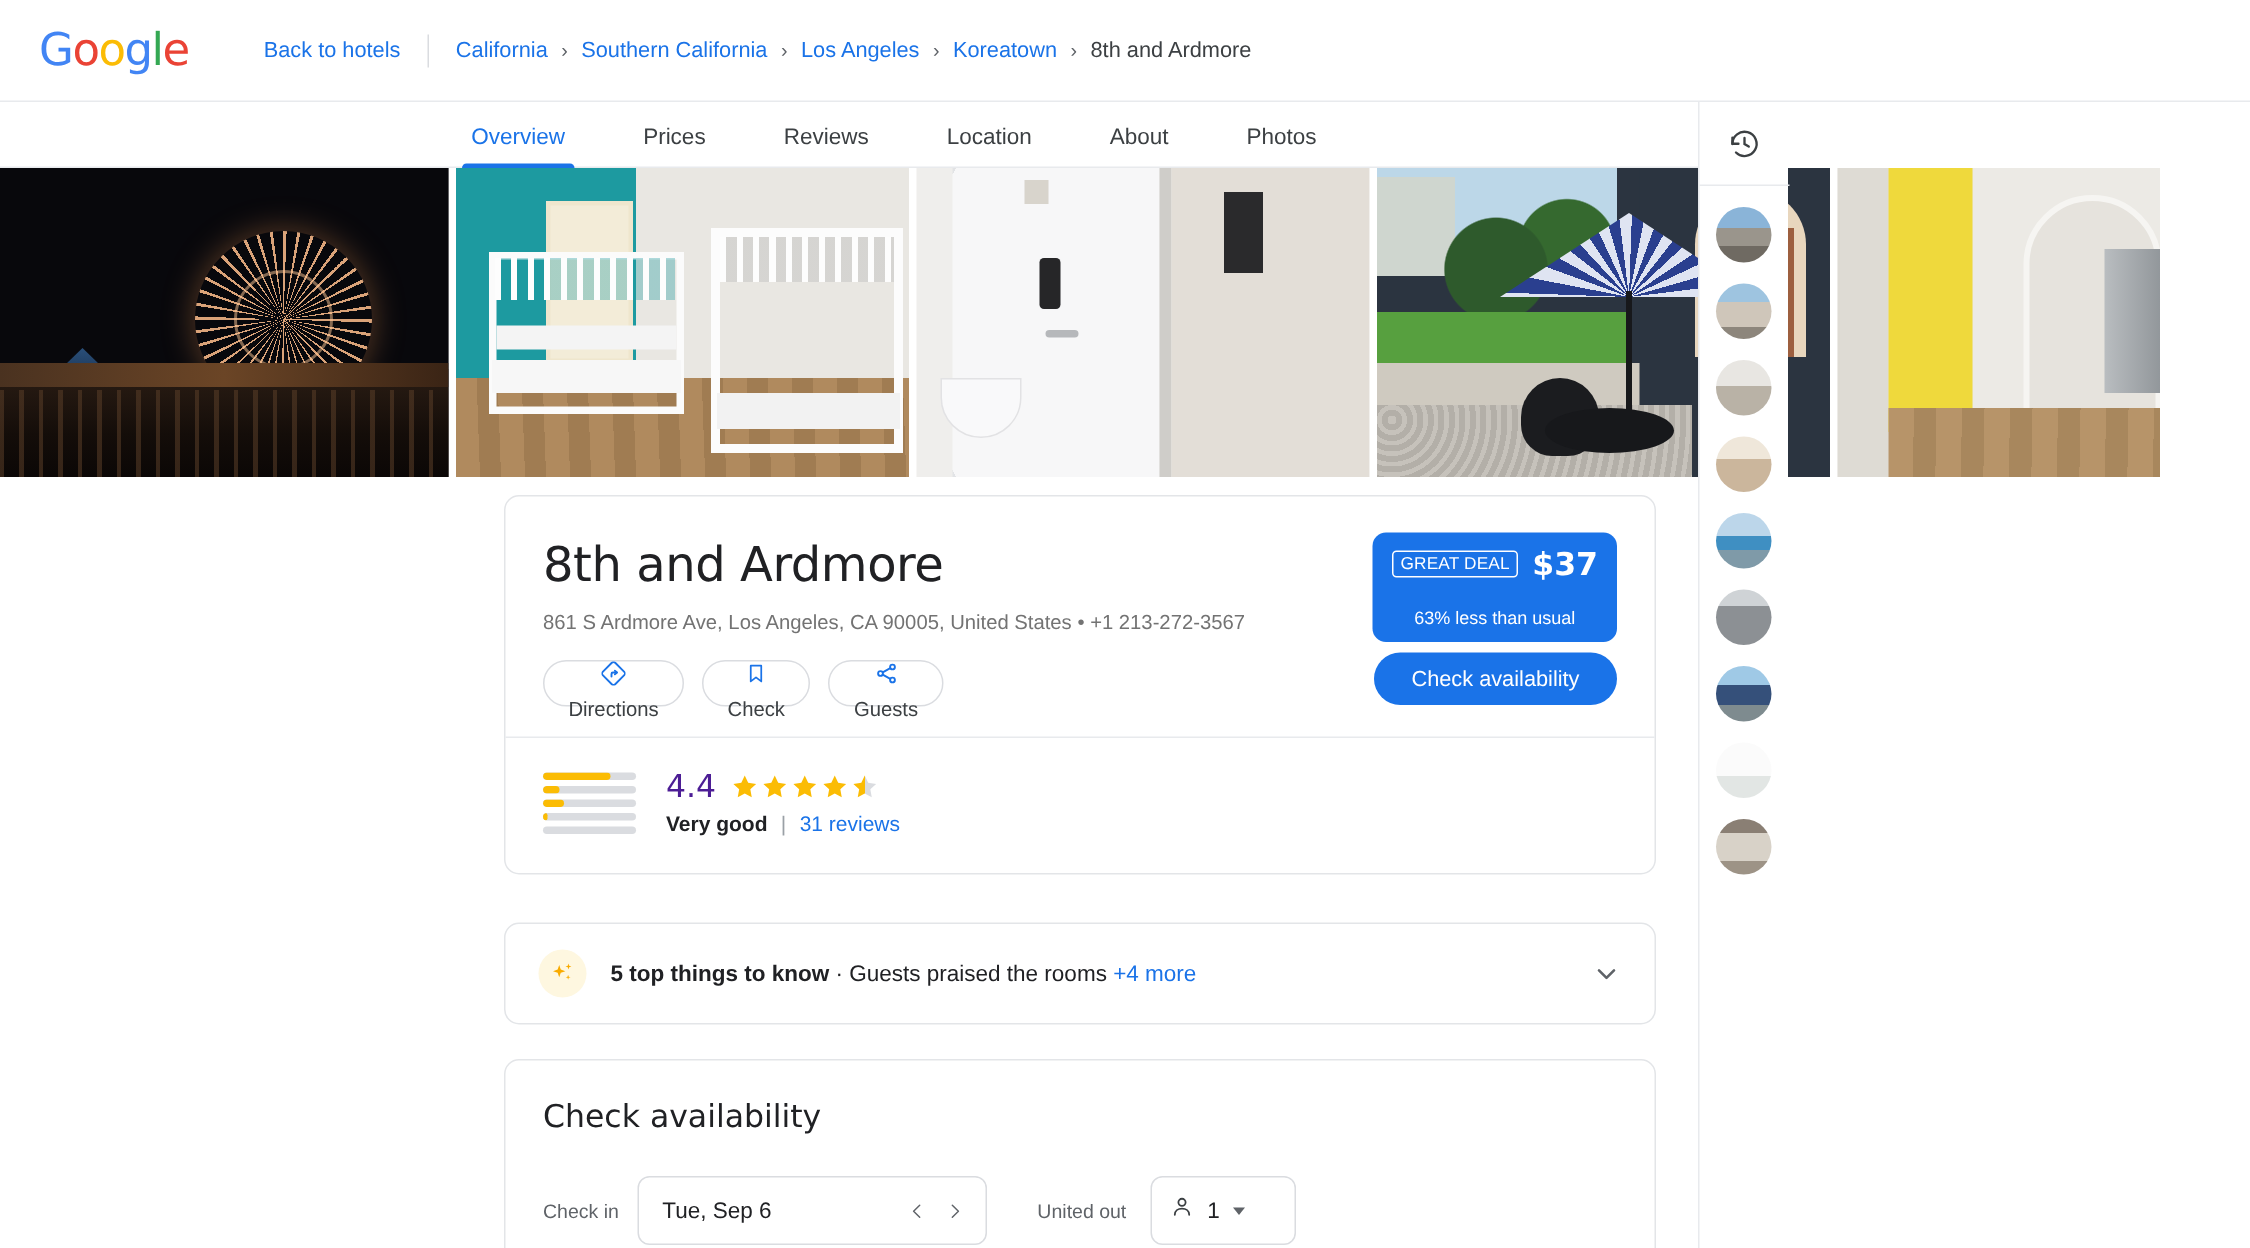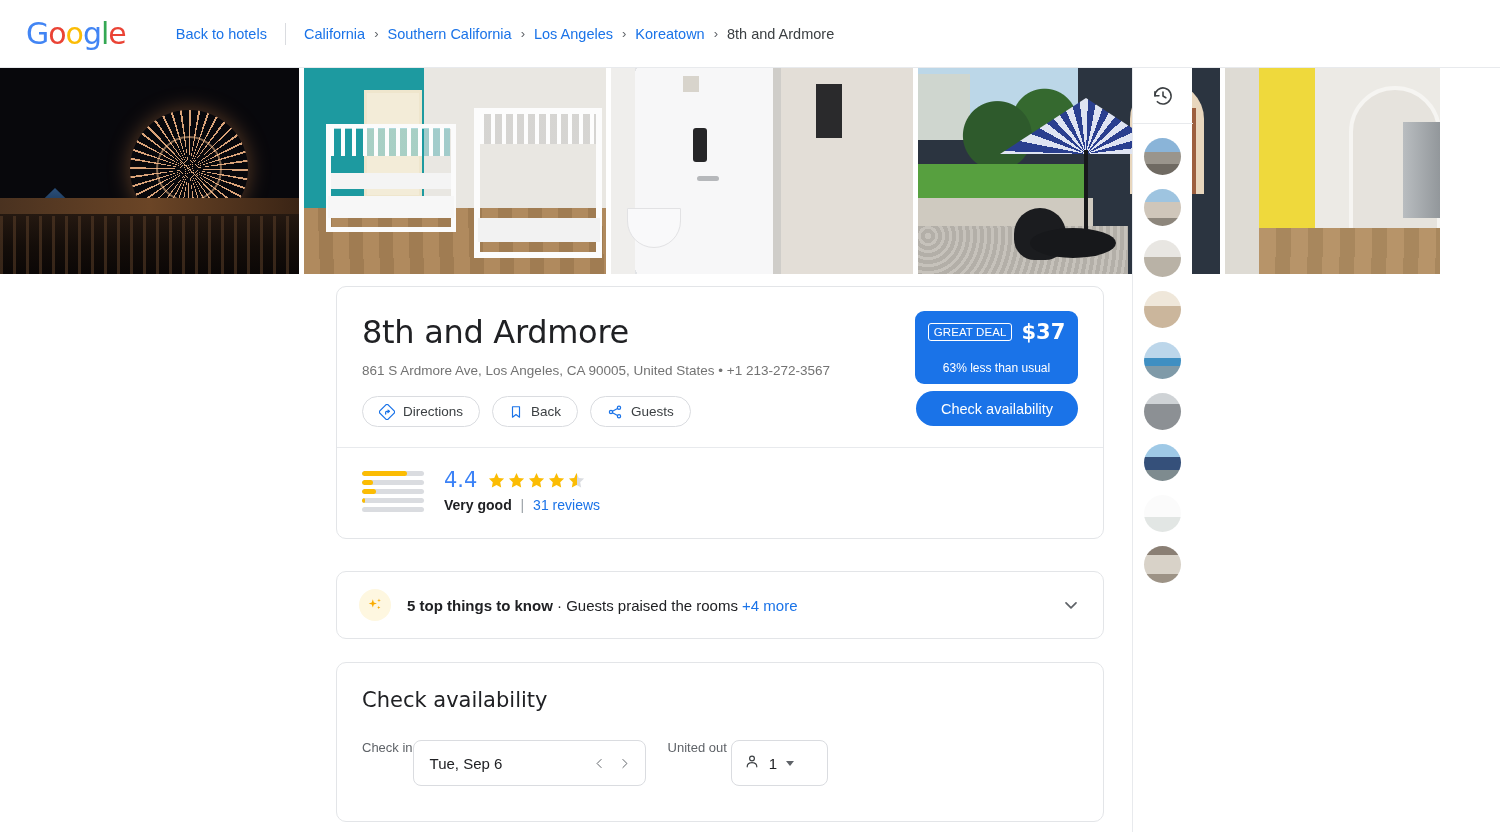--- a/index.html
+++ b/index.html
@@ -153,21 +153,21 @@
   .card-pad { padding: 26px 25px 20px 25px; position:relative; }
 
   .hotel-title { font-size:32px; font-weight:400; letter-spacing:-.3px; color:#202124;
     font-family:"DejaVu Sans", sans-serif; }
   .hotel-addr { margin-top:12px; font-size:13.5px; color:#737373; }
 
   .actions { display:flex; gap:12px; margin-top:18px; }
   .pill {
     display:flex; align-items:center; gap:8px;
     height:31px; padding:0 16px; border:1px solid #dadce0; border-radius:16px;
-    font-size:13.5px; color:#3c4043; background:#fff; cursor:pointer; white-space:nowrap;
+    font-size:13.5px; color:#3c4043; background:#fff; cursor:pointer; white-space:nowrap;flex-direction:column;
   }
   .pill svg { display:block; }
 
   .deal {
     position:absolute; right:25px; top:24px;
     background:#1a73e8; color:#fff; border-radius:9px;
     padding:9px 13px 9px 13px; text-align:center; width:163px;
   }
   .deal-row { display:flex; align-items:center; justify-content:center; gap:9px; }
   .deal-tag { border:1.5px solid #ffffff; border-radius:3px; font-size:11.5px;
@@ -180,39 +180,39 @@
     background:#1a73e8; color:#fff; border:none; border-radius:18px;
     height:35px; padding:0 25px; font-size:14.5px; font-weight:500;
     cursor:pointer; font-family:"Liberation Sans", sans-serif; white-space:nowrap;
   }
 
   .rating-sec { border-top:1px solid #e8eaed; padding:20px 25px 22px 25px; display:flex; gap:20px; align-items:flex-start; }
   .hist { width:62px; padding-top:3px; }
   .hbar { height:5px; border-radius:3px; background:#dadce0; margin-bottom:4px; position:relative; overflow:hidden; }
   .hbar i { position:absolute; left:0; top:0; bottom:0; background:#fbbc04; border-radius:3px; display:block; }
   .rate-top { display:flex; align-items:center; gap:10px; }
-  .rate-num { font-size:21px; color:#3b82f6; font-family:"DejaVu Sans", sans-serif; }
+  .rate-num { font-size:21px; color:#4c1d95; font-family:"DejaVu Sans", sans-serif; }
   .stars { display:flex; gap:1px; }
   .rate-bot { margin-top:5px; font-size:14px; color:#202124; font-weight:700; }
   .rate-bot .sep { color:#9aa0a6; font-weight:400; margin:0 5px; }
   .rate-bot a { color:#1a73e8; font-weight:400; cursor:pointer; }
 
   .ttk { margin:32px auto 0 auto; }
   .ttk-in { display:flex; align-items:center; padding:17px 22px; gap:16px; cursor:pointer; }
   .spark { width:32px; height:32px; border-radius:50%; background:#fef7e0;
     display:flex; align-items:center; justify-content:center; flex:0 0 auto; }
   .ttk-text { font-size:15px; color:#202124; flex:1; }
   .ttk-text b { font-weight:700; }
   .ttk-text a { color:#1a73e8; cursor:pointer; }
   .chev-wrap { color:#5f6368; display:flex; align-items:center; }
 
   .avail { margin:23px auto 0 auto; min-height:160px; }
   .avail-pad { padding:25px 25px 0 25px; }
   .avail-title { font-size:21px; color:#202124; font-family:"DejaVu Sans", sans-serif; }
-  .date-row { display:flex; align-items:flex-start; margin-top:28px; }
+  .date-row { display:flex; align-items:center; gap:12px; margin-top:28px; }
   .date-label { font-size:13px; color:#5f6368; white-space:nowrap; }
   .date-box { display:flex; align-items:center; justify-content:space-between;
     width:233px; height:46px; border:1px solid #dadce0; border-radius:8px; padding:0 12px 0 16px; cursor:pointer; }
   .date-val { font-size:15px; color:#202124; }
   .date-arrows { display:flex; gap:8px; color:#5f6368; }
   .arrow-btn { cursor:pointer; display:flex; align-items:center; padding:2px; }
   .guest-box { display:flex; align-items:center; gap:9px; width:97px; height:46px;
     border:1px solid #dadce0; border-radius:8px; padding:0 12px; cursor:pointer; margin-left:4px; }
   .guest-num { font-size:15px; color:#202124; }
   .caret { width:0;height:0;border-left:4.5px solid transparent;border-right:4.5px solid transparent;border-top:5px solid #5f6368; }
@@ -252,20 +252,28 @@
       <span class="crumb-link">Southern California</span>
       <span class="crumb-sep">›</span>
       <span class="crumb-link">Los Angeles</span>
       <span class="crumb-sep">›</span>
       <span class="crumb-link">Koreatown</span>
       <span class="crumb-sep">›</span>
       <span class="crumb-cur">8th and Ardmore</span>
     </div>
   </div>
 
+  <div class="tabs">
+    <div class="tab active">Overview</div>
+    <div class="tab">Prices</div>
+    <div class="tab">Reviews</div>
+    <div class="tab">Location</div>
+    <div class="tab">About</div>
+    <div class="tab">Photos</div>
+  </div>
 
   <div class="photostrip">
     <div class="photo p1">
       <div class="sky"></div>
       <div class="wheel"></div>
       <div class="tent"></div>
       <div class="pier"></div>
       <div class="deck"></div>
       <div class="piles"></div>
     </div>
@@ -337,21 +345,21 @@
               </svg>
             </span>
             <span>Directions</span>
           </div>
           <div class="pill">
             <span>
               <svg width="14" height="16" viewBox="0 0 24 24" fill="none" stroke="#1a73e8" stroke-width="2">
                 <path d="M6 3h12v18l-6-4.6L6 21z" stroke-linejoin="round"></path>
               </svg>
             </span>
-            <span>Back</span>
+            <span>Check</span>
           </div>
           <div class="pill">
             <span>
               <svg width="16" height="16" viewBox="0 0 24 24" fill="none" stroke="#1a73e8" stroke-width="1.9">
                 <circle cx="18" cy="5.5" r="2.4"></circle>
                   <circle cx="18" cy="18.5" r="2.4"></circle>
                   <circle cx="6" cy="12" r="2.4"></circle>
                 <path d="M8.2 10.8 15.8 6.7M8.2 13.2l7.6 4.1" stroke-linecap="round"></path>
               </svg>
             </span>

